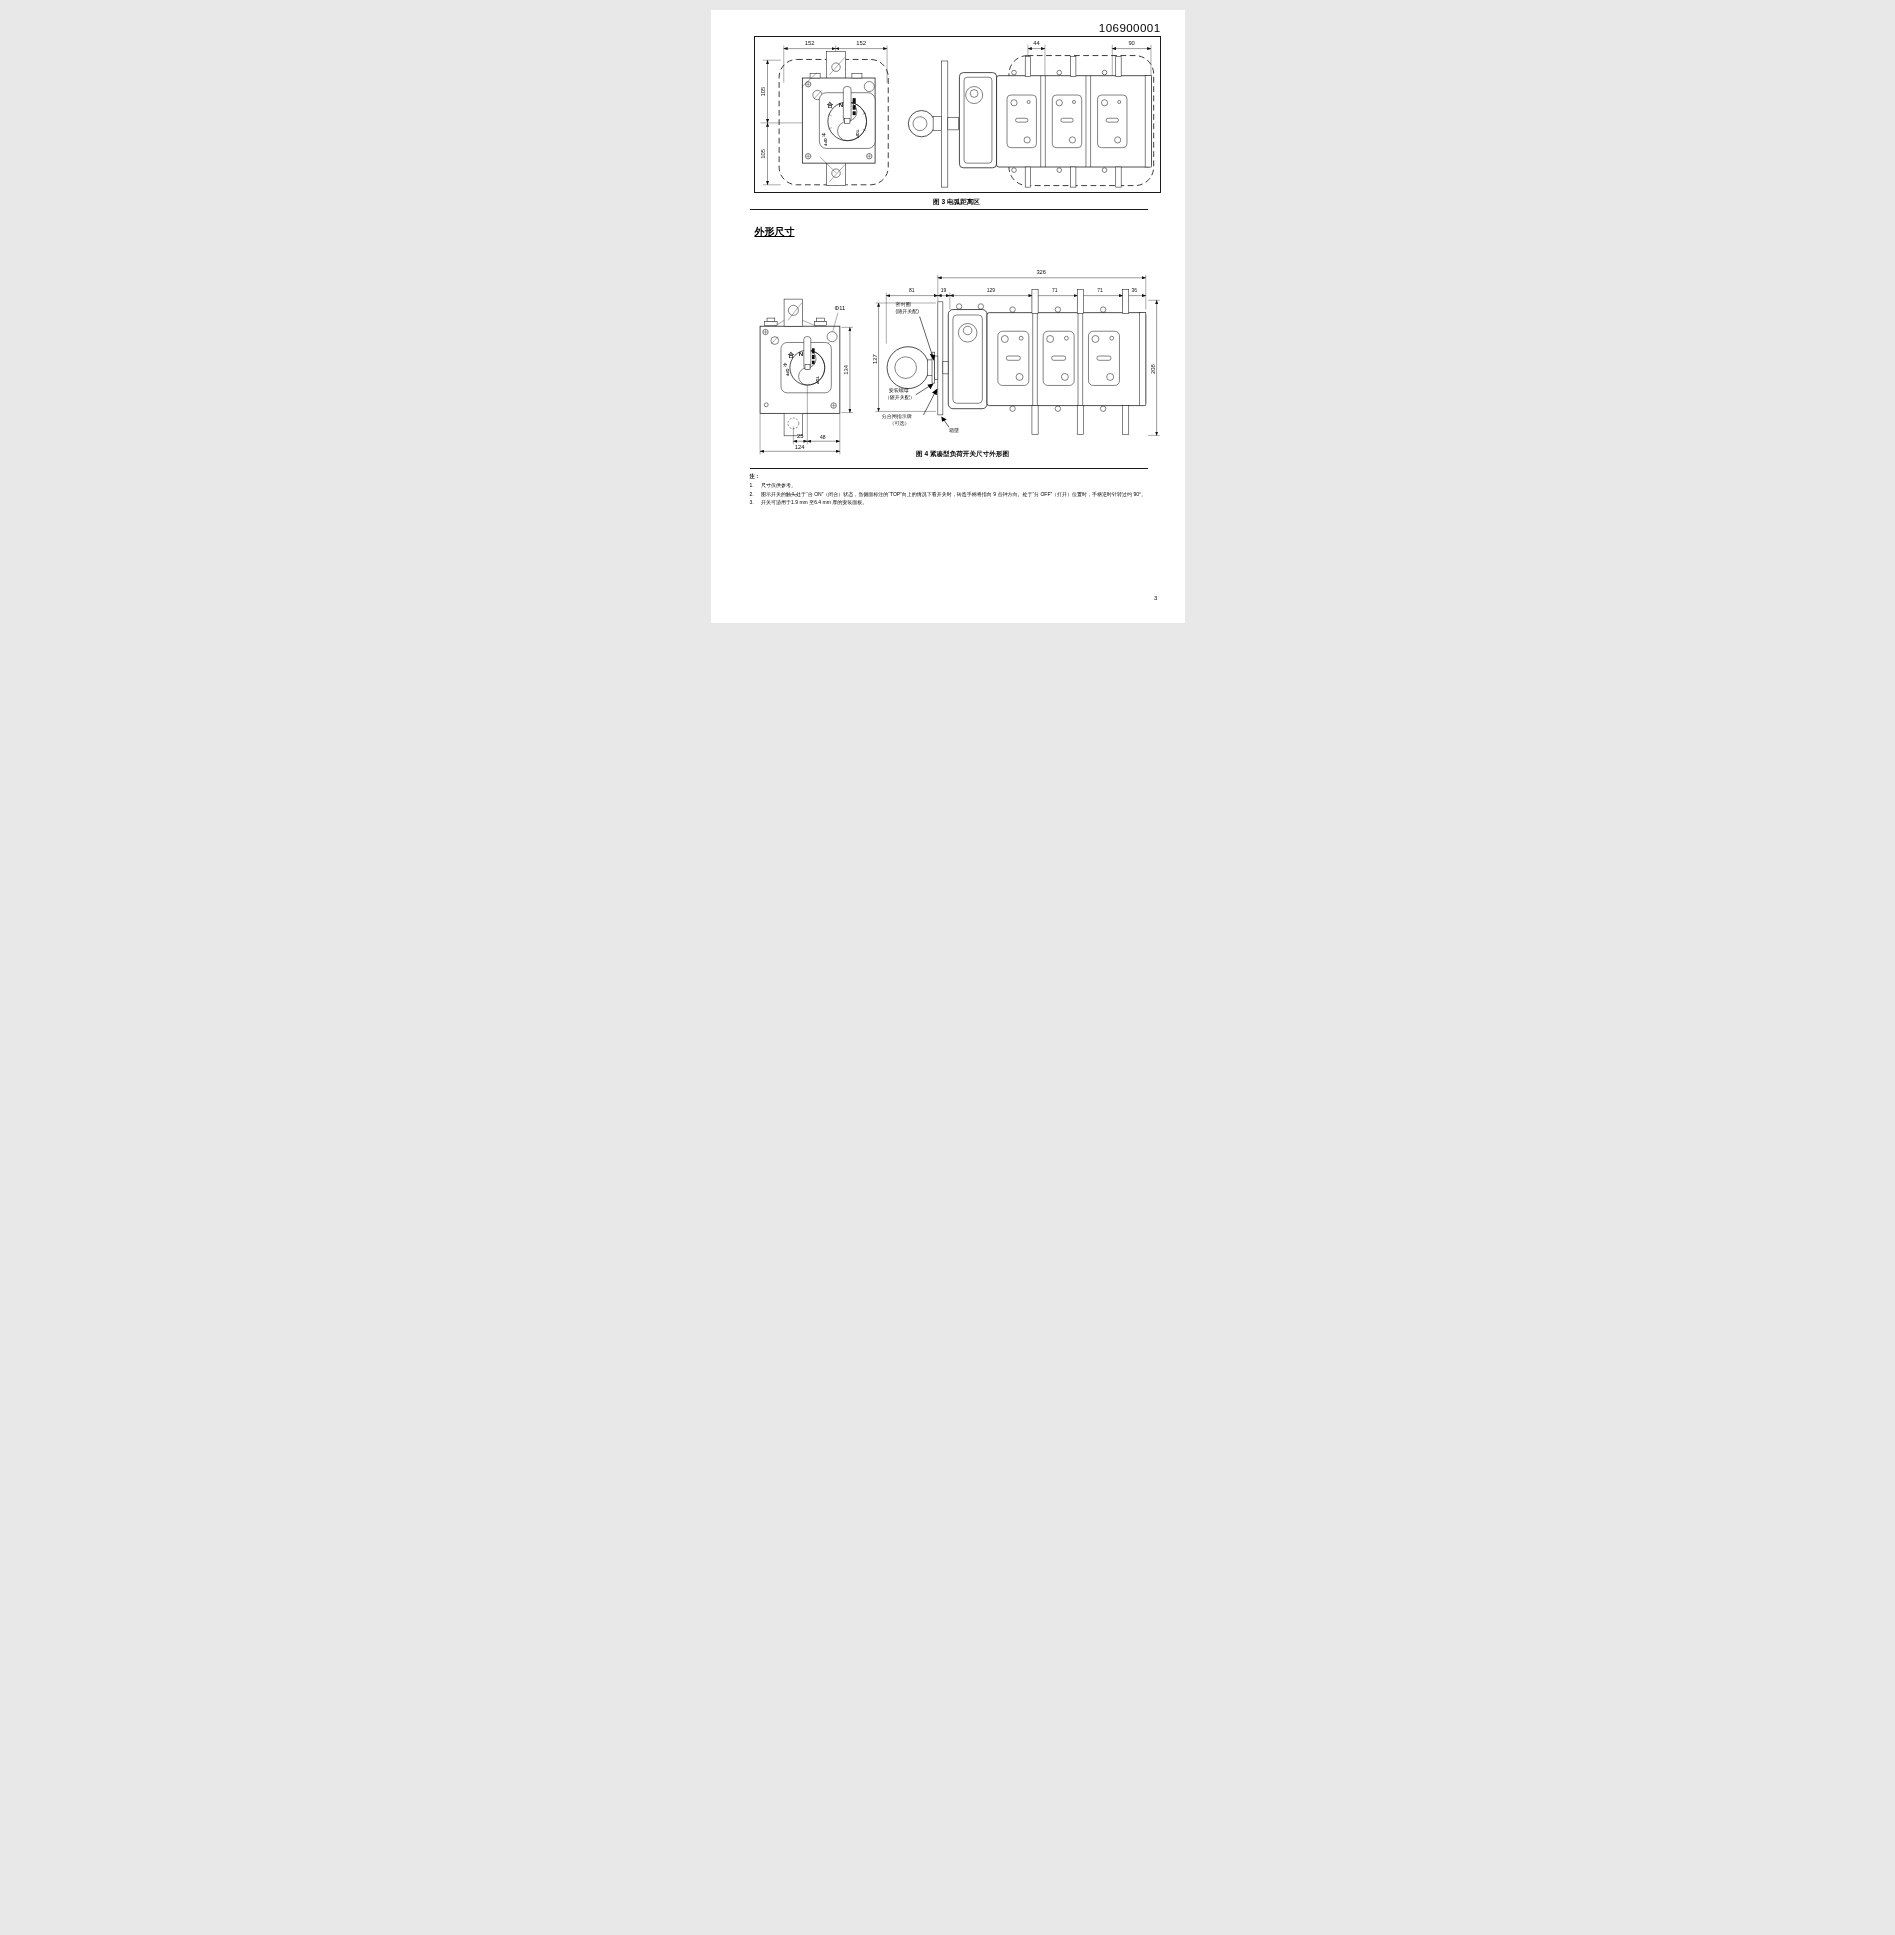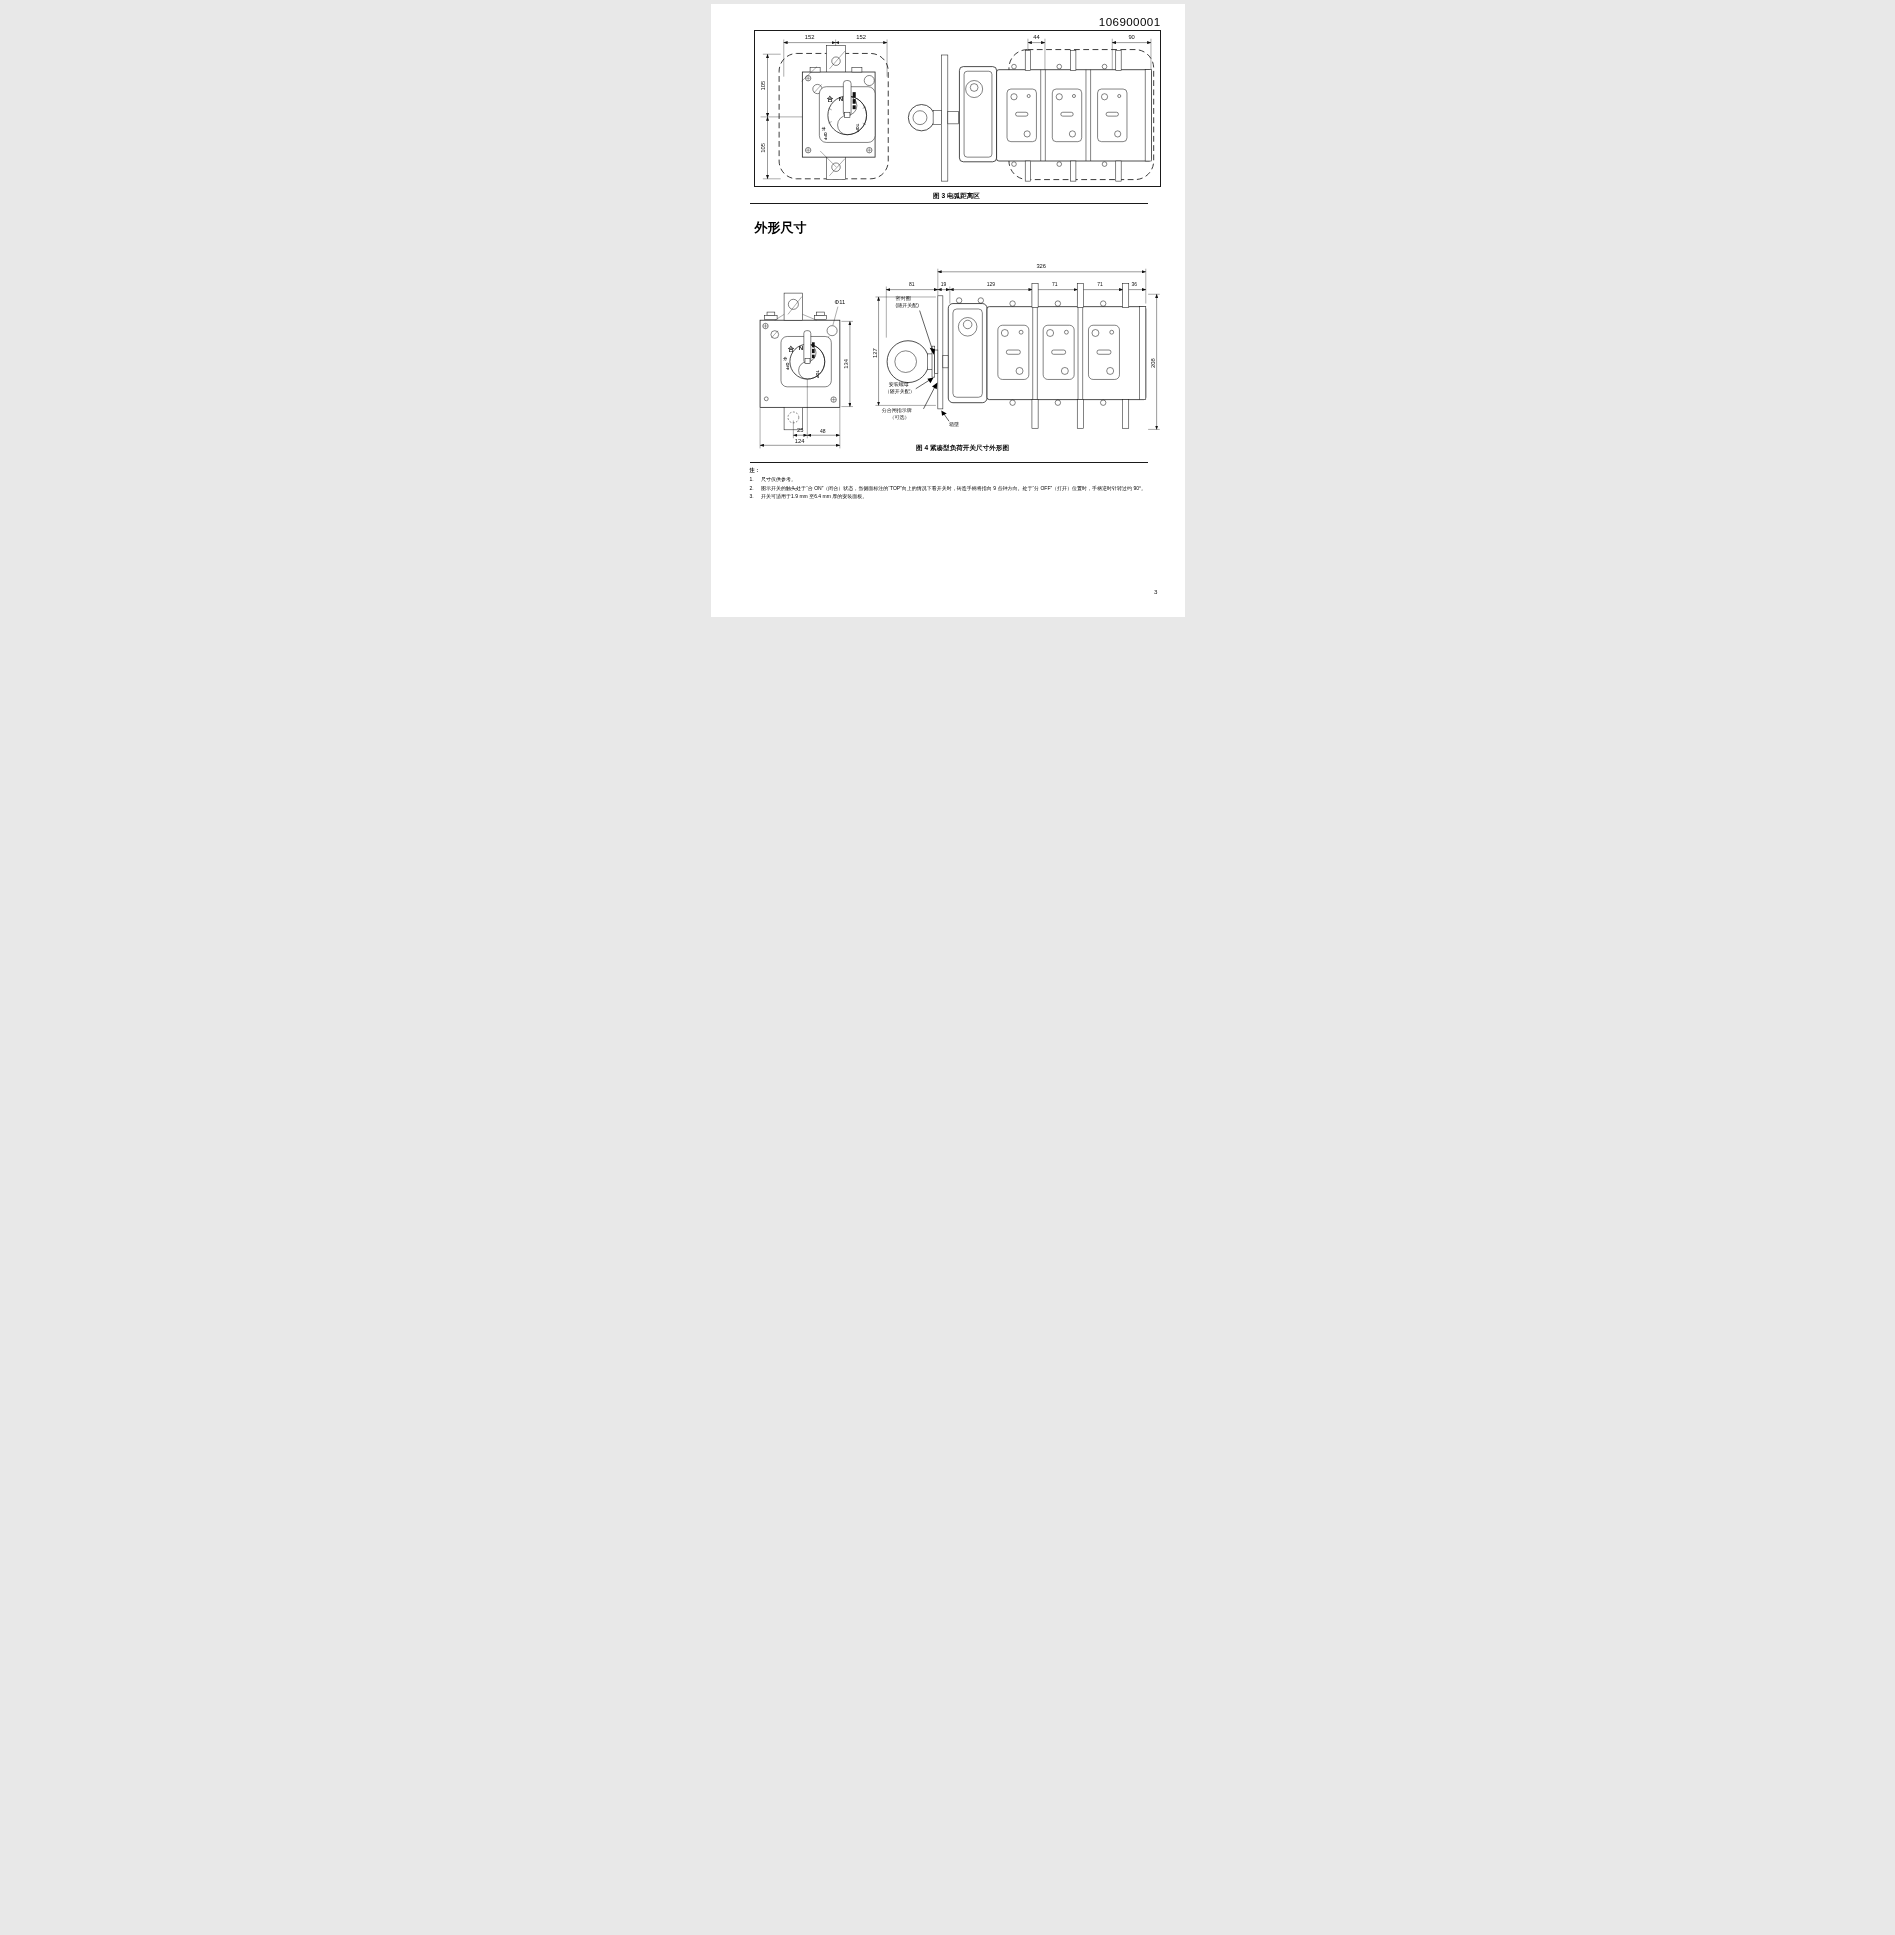--- a/index.html
+++ b/index.html
@@ -1,26 +1,26 @@
 <!DOCTYPE html>
 <html style="font-size:6.2px"><head>
 <meta charset="utf-8">
 <style>
   html,body{margin:0;padding:0;background:#e8e8e8;}
-  .page{position:relative;width:474px;height:613px;background:#ffffff;margin:4px auto;
+  .page{position:relative;width:474px;height:613px;background:#ffffff;margin:10px auto;
         font-family:"Liberation Sans", sans-serif;color:#111;overflow:hidden;}
   .abs{position:absolute;}
   .doc-number{top:11px;right:24px;font-size:11.6px;letter-spacing:0.4px;color:#000;}
   .fig3-frame{left:43px;top:26px;width:405px;height:155px;border:0.8px solid #1a1a1a;background:#fff;}
   .fig-caption{font-size:6.6px;font-weight:bold;color:#000;text-align:center;}
   .cap3{left:43px;top:188px;width:406px;}
   .rule{background:#1a1a1a;}
   .rule-mid{left:39px;top:199px;width:398px;height:0.8px;}
   .rule-notes{left:39px;top:458px;width:398px;height:1.2px;}
-  .section-heading{left:44px;top:215px;font-size:13px;font-weight:bold;color:#000;}
+  .section-heading{left:44px;top:215px;font-size:10px;font-weight:bold;color:#000;text-decoration:underline;}
   .fig4-area{left:39px;top:256px;width:426px;height:194px;}
   .cap4{left:39px;top:440px;width:426px;}
   .notes{left:39px;top:462px;width:399px;font-size:5px;line-height:1.55;color:#000;}
   .notes .nhead{font-weight:bold;font-size:5.2px;margin-bottom:2.3px;}
   .note-item{display:flex;margin-bottom:0.8px;}
   .note-item .num{width:11.6px;flex:0 0 11.6px;}
   .note-item .txt{flex:1;text-align:justify;}
   .page-number{right:27px;top:584px;font-size:6.2px;}
   svg{display:block;}
   .ln{stroke:#1a1a1a;stroke-width:2;fill:none;}

